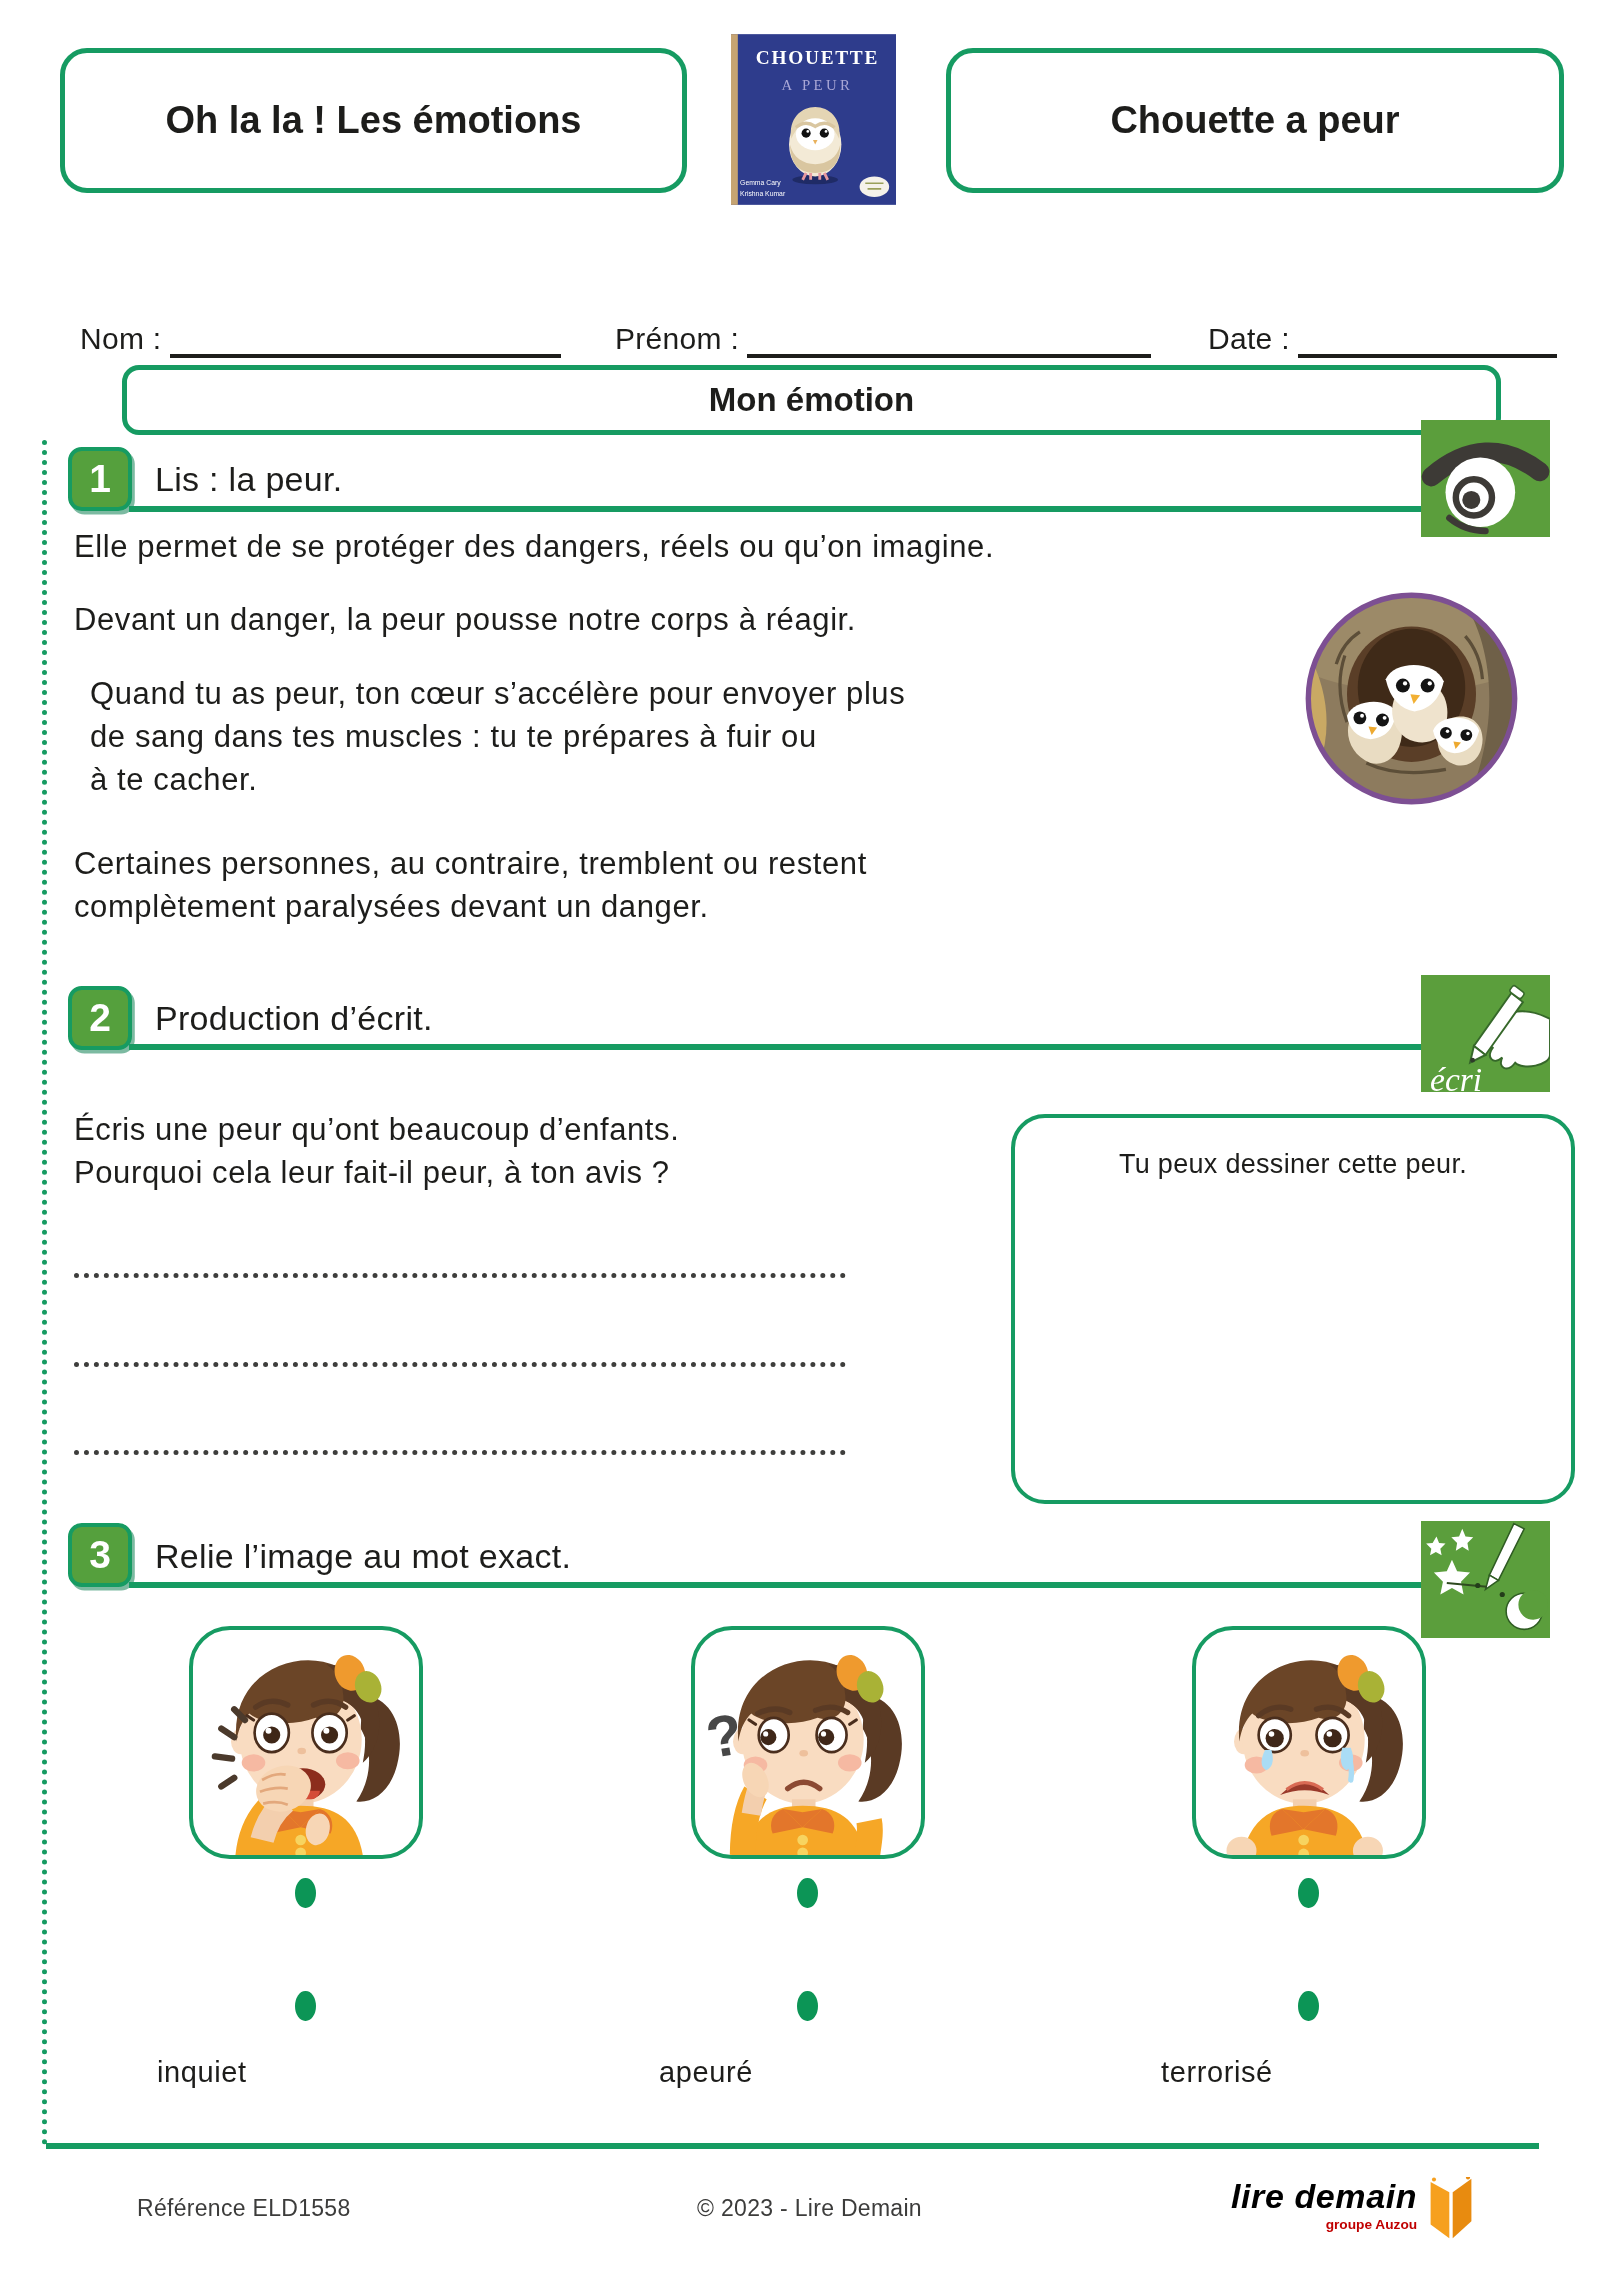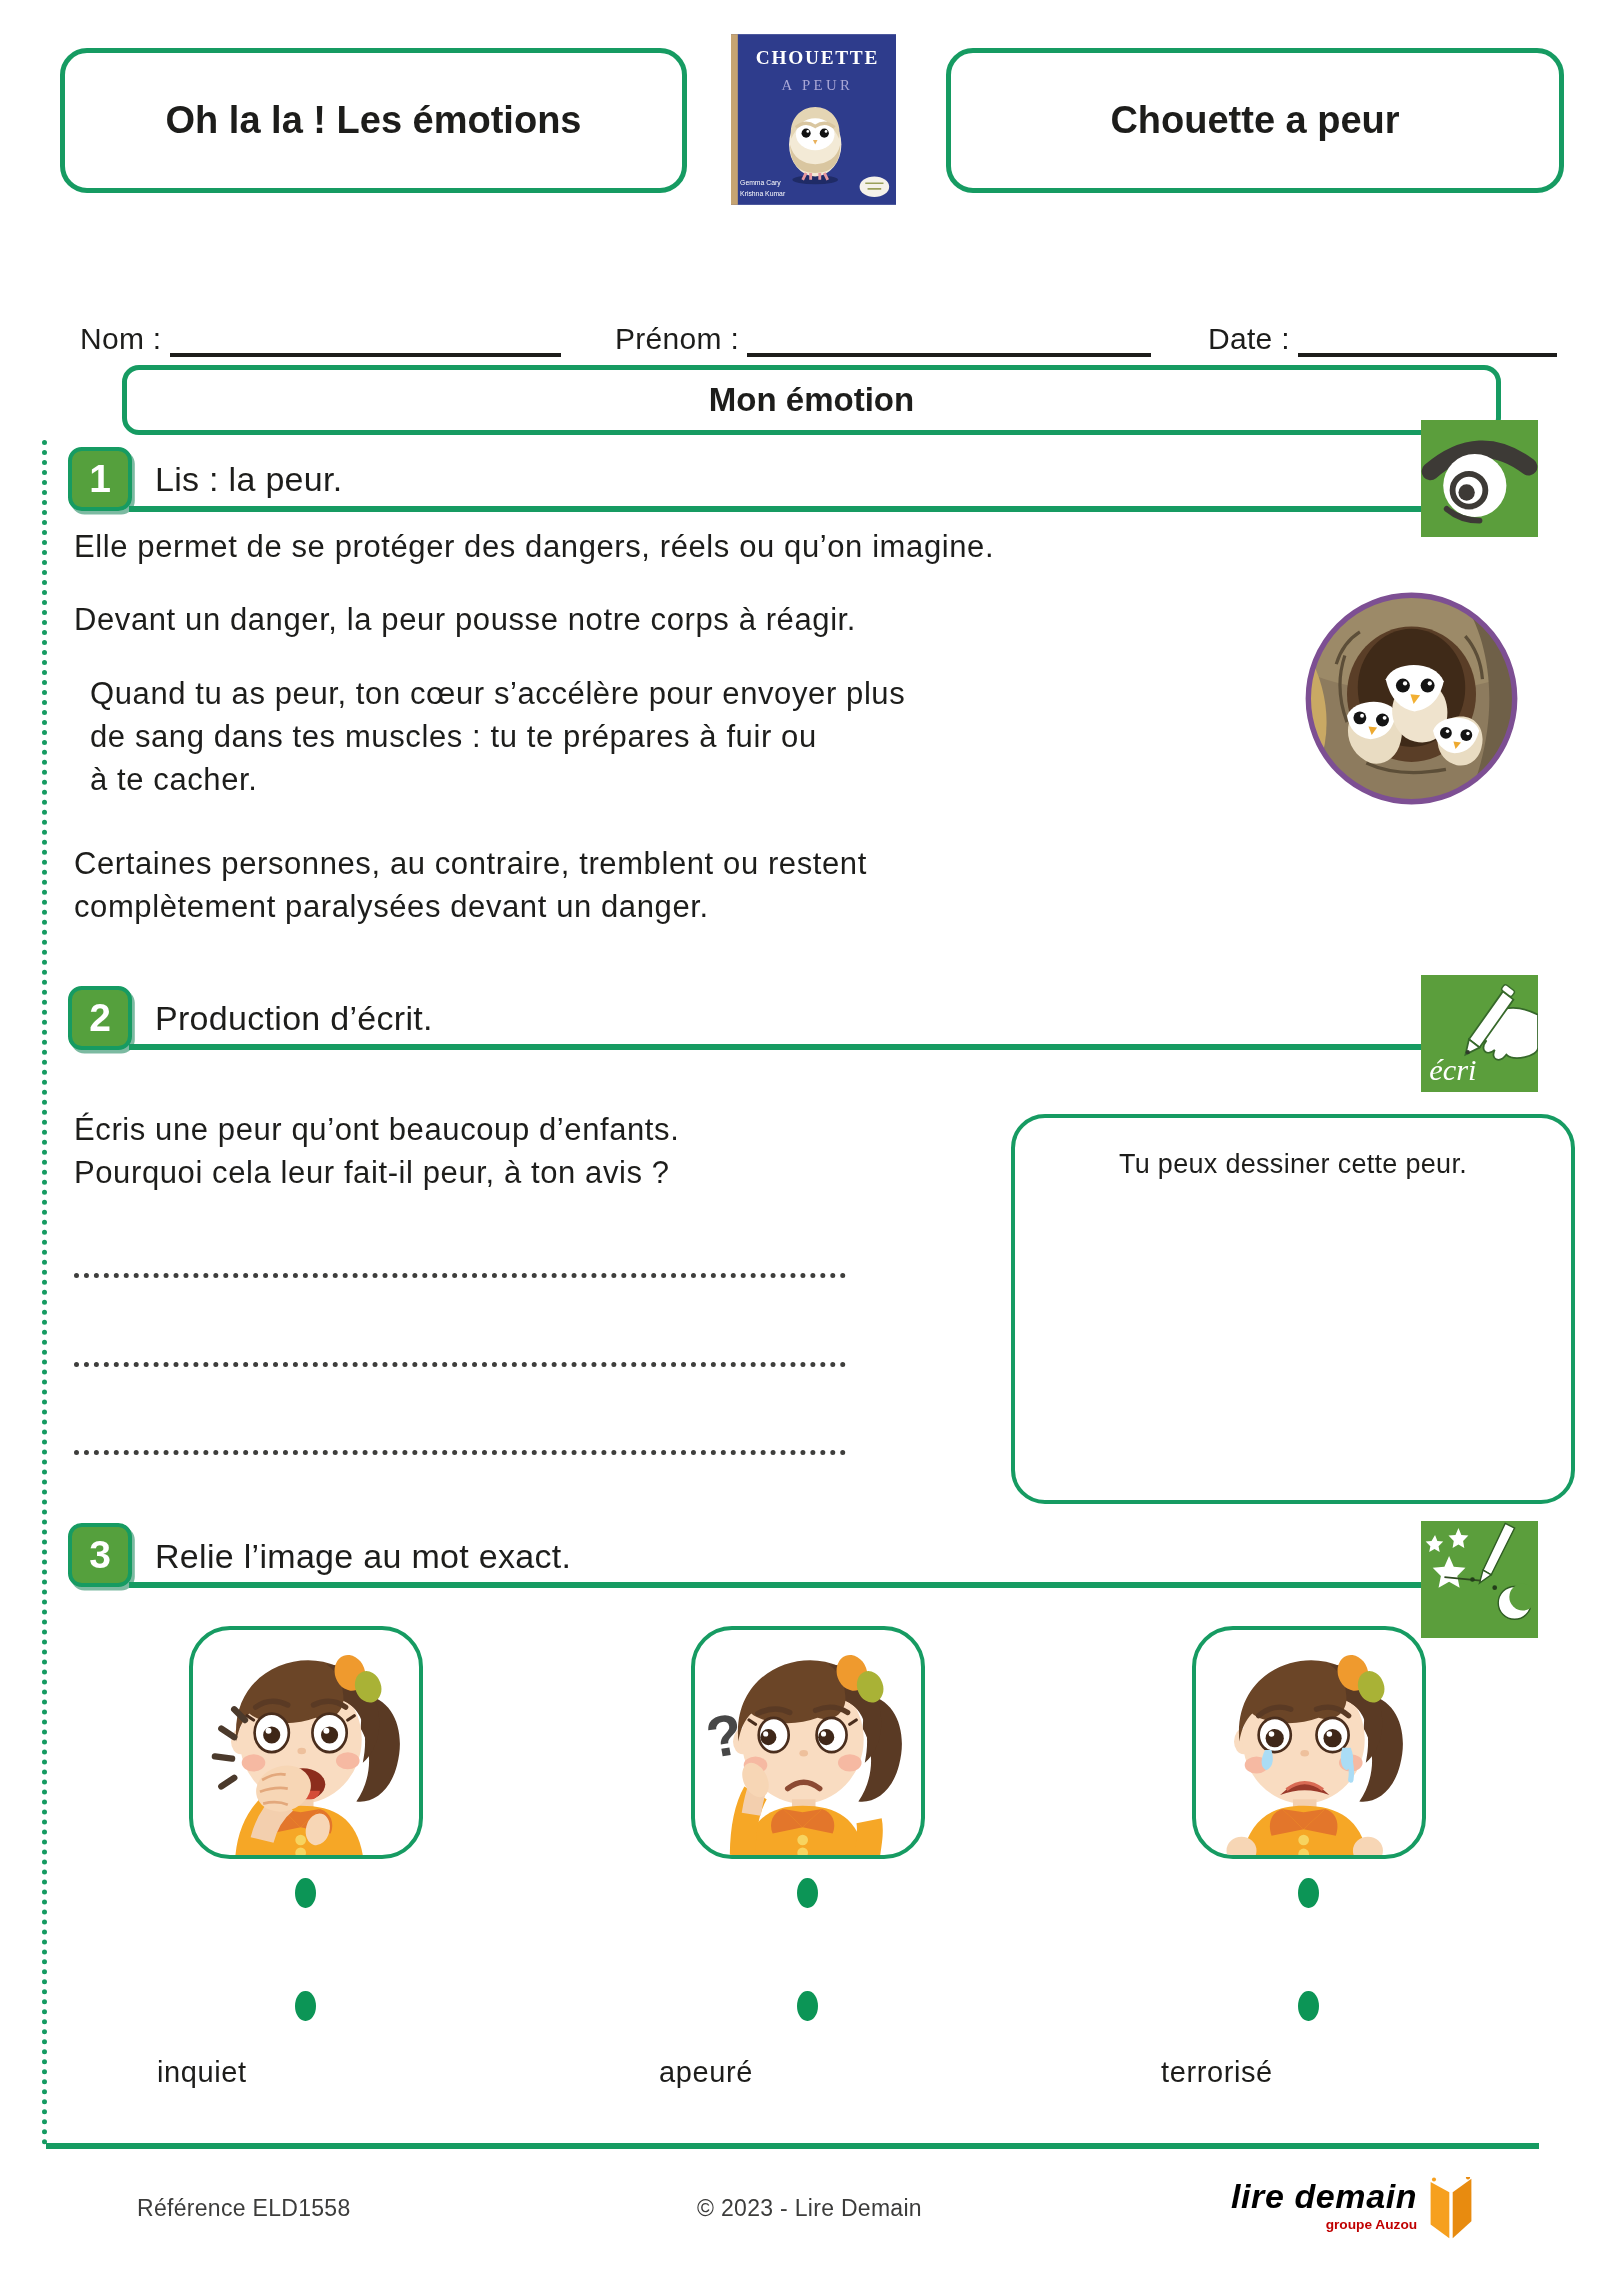--- a/index.html
+++ b/index.html
@@ -5,31 +5,31 @@
   :root{
     --green:#169b62; --badge:#55a03d; --iconbg:#5b9e3c; --ink:#1d1d1b;
     --purple:#7d4f93; --orange:#f6a726; --logo-orange:#f5a11c; --red:#c00000;
   }
   *{margin:0;padding:0;box-sizing:border-box;}
   body{width:1619px;height:2284px;background:#fff;position:relative;
        font-family:"Liberation Sans",sans-serif;color:var(--ink);}
   .abs{position:absolute;}
   .titlebox{border:5.1px solid var(--green);border-radius:27px;display:flex;
             align-items:center;justify-content:center;font-weight:bold;font-size:38px;background:#fff;}
-  .idfield{display:flex;align-items:center;font-size:30px;letter-spacing:0.3px;}
+  .idfield{display:flex;align-items:flex-end;font-size:30px;letter-spacing:0.3px;}
   .idfield .lbl{padding-bottom:2.3px;white-space:nowrap;}
   .idfield .wline{flex:1;border-bottom:4px solid #1d1d1b;height:33px;margin-left:8px;}
   .banner{border:5.1px solid var(--green);border-radius:17px;display:flex;align-items:center;
           justify-content:center;font-weight:bold;font-size:33px;background:#fff;}
   .badge{width:64px;height:64px;background:var(--badge);border:4px solid var(--green);
          border-radius:13.7px;box-shadow:2.8px 3.4px 0 rgba(16,130,84,.55);color:#fff;font-weight:bold;
          font-size:39px;display:flex;align-items:center;justify-content:center;}
   .sec-title{font-weight:normal;font-size:34px;letter-spacing:0.3px;}
   .rule{height:6.3px;background:var(--green);}
-  .iconbox{width:117px;height:117px;background:var(--iconbg);}
+  .iconbox{width:129px;height:117px;background:var(--iconbg);}
   .para{font-size:31px;line-height:43px;letter-spacing:0.6px;}
   .dotline{border-bottom:5.1px dotted #3e3e3c;width:772px;height:0;}
   .drawbox{border:4.6px solid var(--green);border-radius:34px;background:#fff;
            text-align:center;padding-top:31px;font-size:27px;letter-spacing:0.3px;}
   .girlbox{width:234px;height:233px;border:4px solid var(--green);border-radius:41px;
            background:#fff;overflow:hidden;}
   .girlbox svg{width:100%;height:100%;display:block;}
   .gdot{width:20.5px;height:30px;background:#0c9556;border-radius:50%;}
   .word{width:296px;text-align:left;font-size:29px;letter-spacing:0.6px;}
   .dotted-edge{border-left:5.1px dotted var(--green);width:0;}

